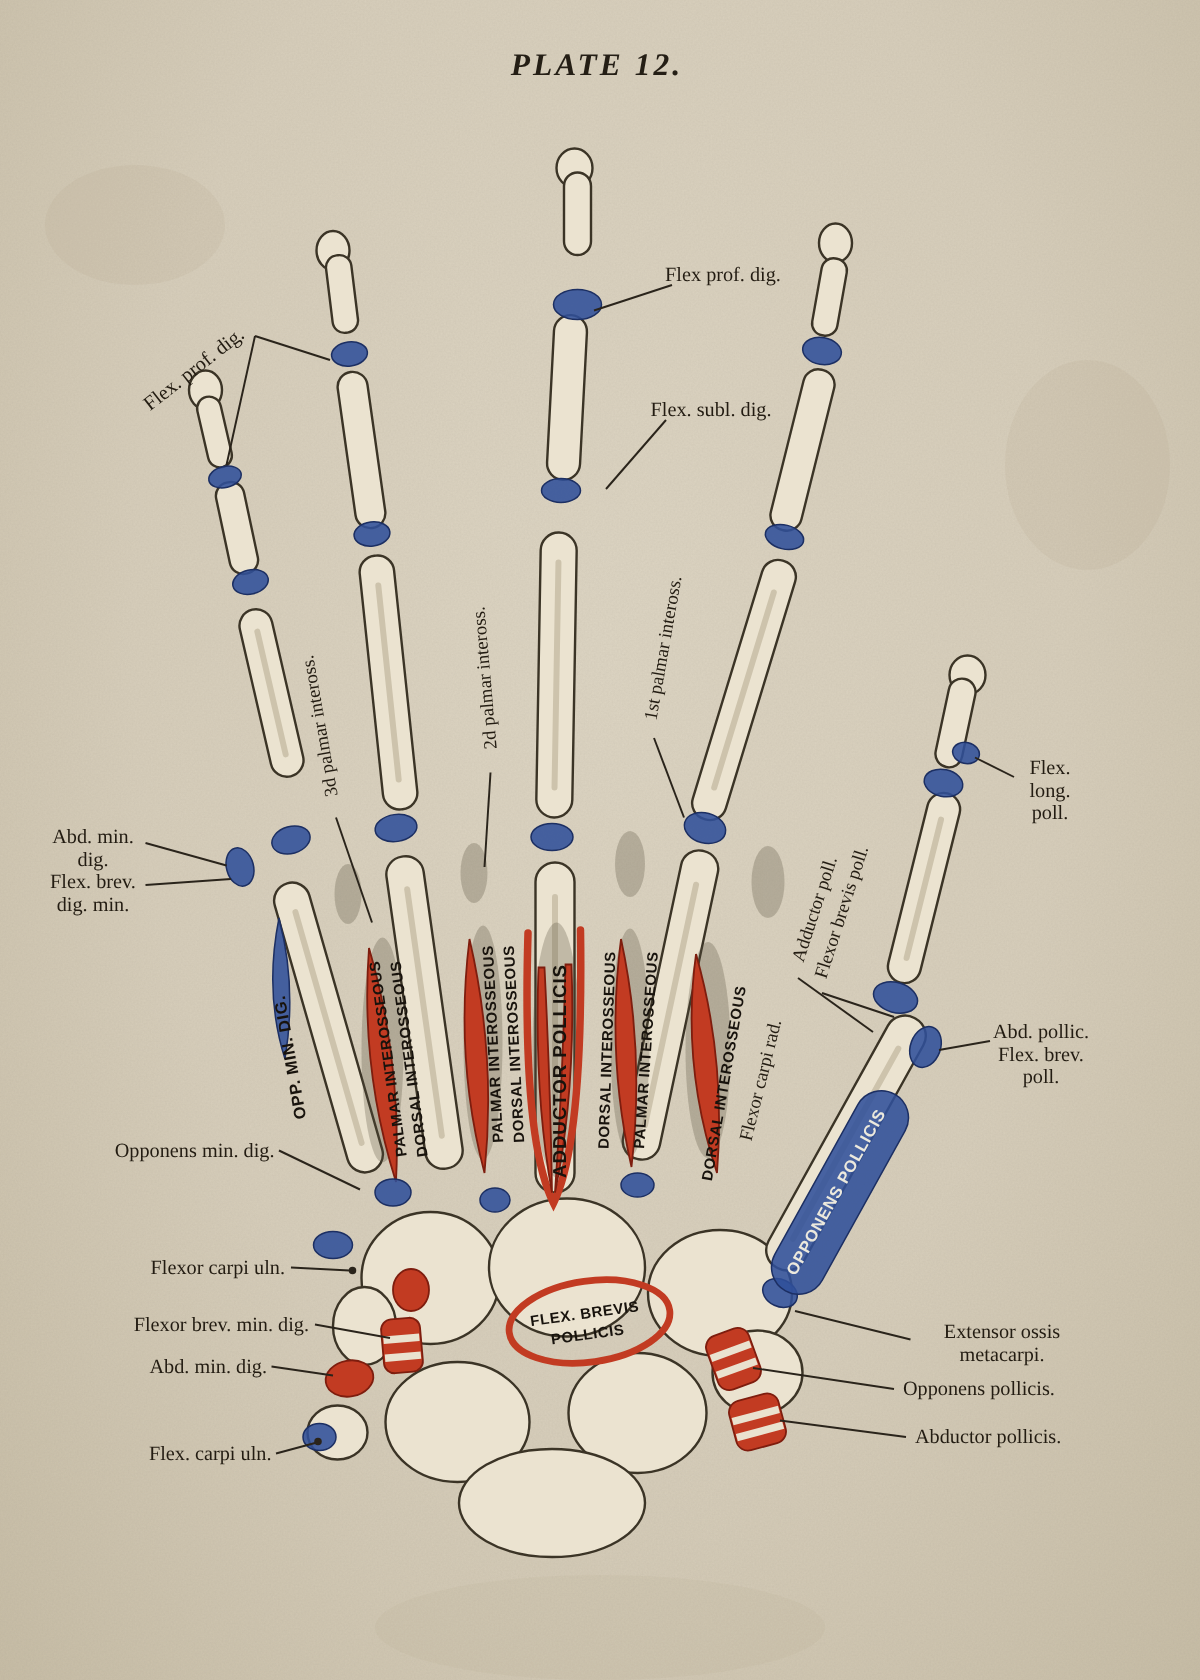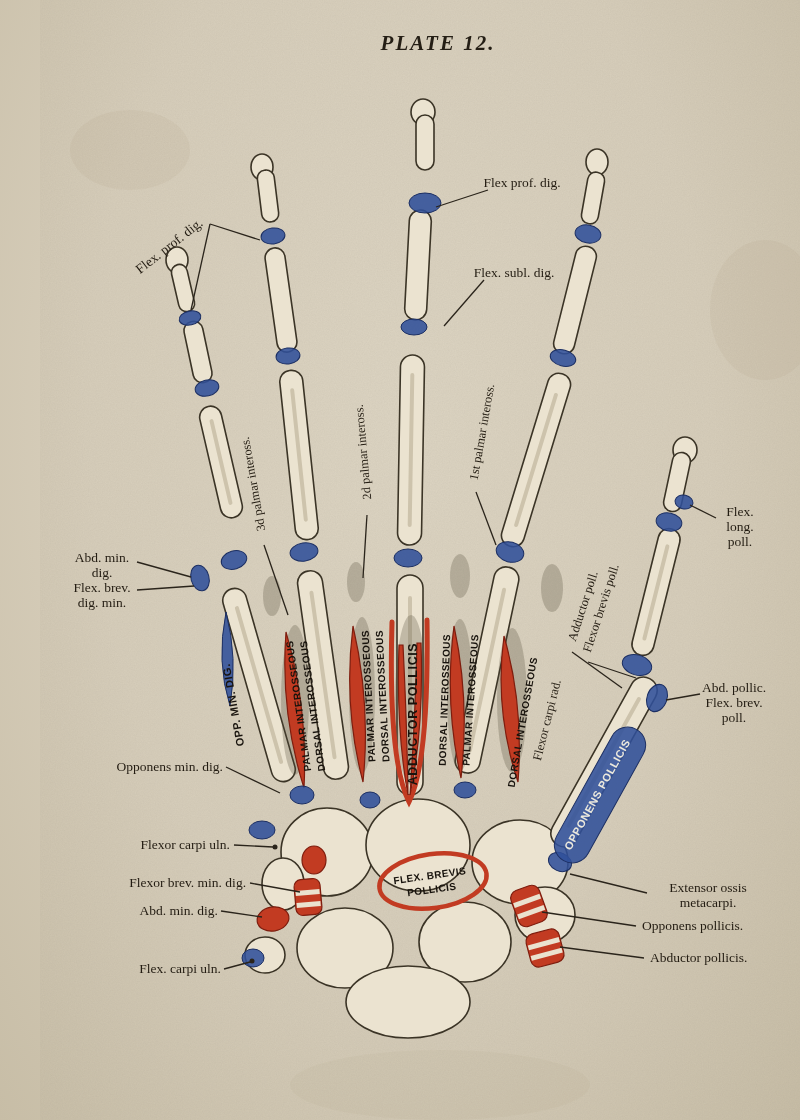--- a/index.html
+++ b/index.html
@@ -1,21 +1,21 @@
 <!DOCTYPE html>
 <html><head>
 <meta charset="utf-8">
 <style>
   html,body{margin:0;padding:0;}
   body{
     width:800px;height:1120px;overflow:hidden;
     background:radial-gradient(ellipse at 50% 38%, #ddd5c3 0%, #d7cebb 55%, #c7bda6 100%);
     font-family:"Liberation Serif", serif;
   }
-  .plate{position:relative;width:632px;height:1120px;margin-left:40px;}
+  .plate{position:relative;width:632px;height:1120px;}
   svg{display:block;}
   text{text-anchor:middle;}
   .t-title{font:italic bold 21px "Liberation Serif", serif;fill:#241e15;letter-spacing:2px;}
   .t-serif{font:13.5px "Liberation Serif", serif;fill:#231c12;}
   .t-serif-v{font:12.5px "Liberation Serif", serif;fill:#231c12;}
   .t-caps{font:bold 10px "Liberation Sans", sans-serif;fill:#18130d;letter-spacing:.4px;}
   .t-caps-md{font:bold 11px "Liberation Sans", sans-serif;fill:#18130d;letter-spacing:.5px;}
   .t-caps-lg{font:bold 12.5px "Liberation Sans", sans-serif;fill:#18130d;letter-spacing:.6px;}
   .t-white{fill:#ece9dd;}
   .anchor-end{text-anchor:end;}

